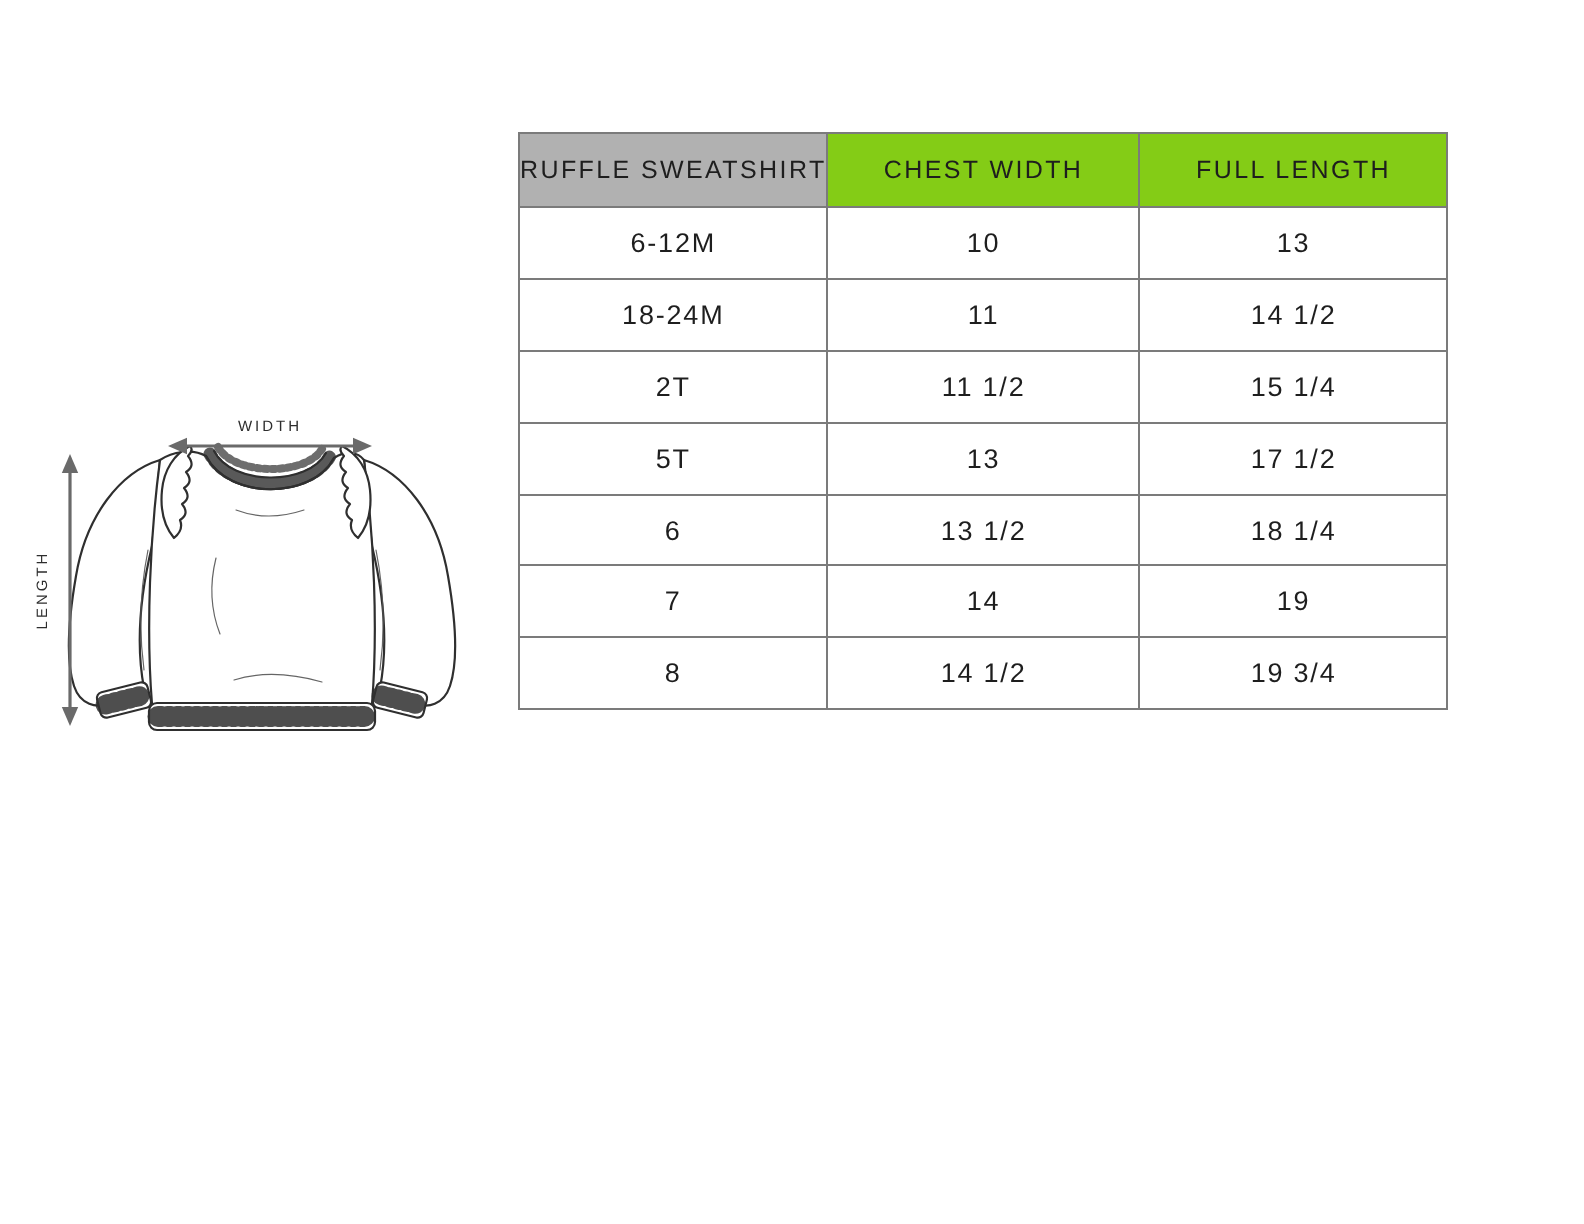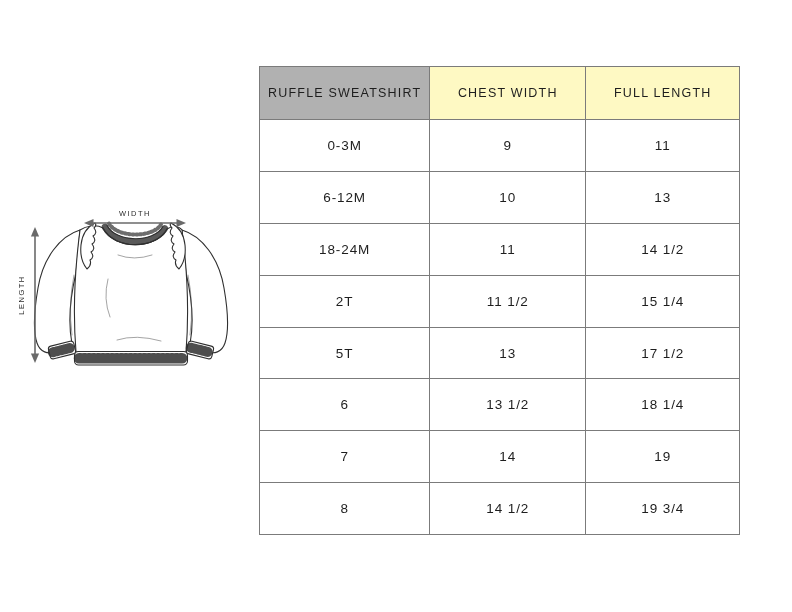--- a/index.html
+++ b/index.html
@@ -7,30 +7,30 @@
     position:relative;width:792px;height:612px;background:#ffffff;
     font-family:"Liberation Sans",sans-serif;overflow:hidden;
   }
   
   .size-table{
     position:absolute;left:259px;top:66px;
     border-collapse:collapse;table-layout:fixed;
   }
   .size-table th,.size-table td{
     border:1px solid #7b7b7b;text-align:center;vertical-align:middle;
-    padding:8px;color:#1e1e1e;white-space:nowrap;overflow:hidden;
+    padding:0;color:#1e1e1e;white-space:nowrap;overflow:hidden;
   }
   .size-table th{
     height:36px;font-weight:normal;font-size:12.5px;letter-spacing:1.2px;
   }
   .size-table td{
     height:34.9px;font-size:13.5px;letter-spacing:0.9px;
   }
   th.hdr-dark{background:#b1b1b1;}
-  th.hdr-light{background:#fef9c3;}
+  th.hdr-light{background:#84cc16;}
   
   .illustration{position:absolute;left:10px;top:203px;width:232px;height:185px;}
   .illustration svg{display:block;}
   .illustration text{font-family:"Liberation Sans",sans-serif;}
 </style>
 </head>
 <body>
 
 <div class="canvas">
 
@@ -107,25 +107,20 @@
     </colgroup>
     <thead>
       <tr>
         <th class="hdr-dark">RUFFLE SWEATSHIRT</th>
         <th class="hdr-light">CHEST WIDTH</th>
         <th class="hdr-light">FULL LENGTH</th>
       </tr>
     </thead>
     <tbody>
         <tr>
-          <td>0-3M</td>
-          <td>9</td>
-          <td>11</td>
-        </tr>
-        <tr>
           <td>6-12M</td>
           <td>10</td>
           <td>13</td>
         </tr>
         <tr>
           <td>18-24M</td>
           <td>11</td>
           <td>14 1/2</td>
         </tr>
         <tr>

